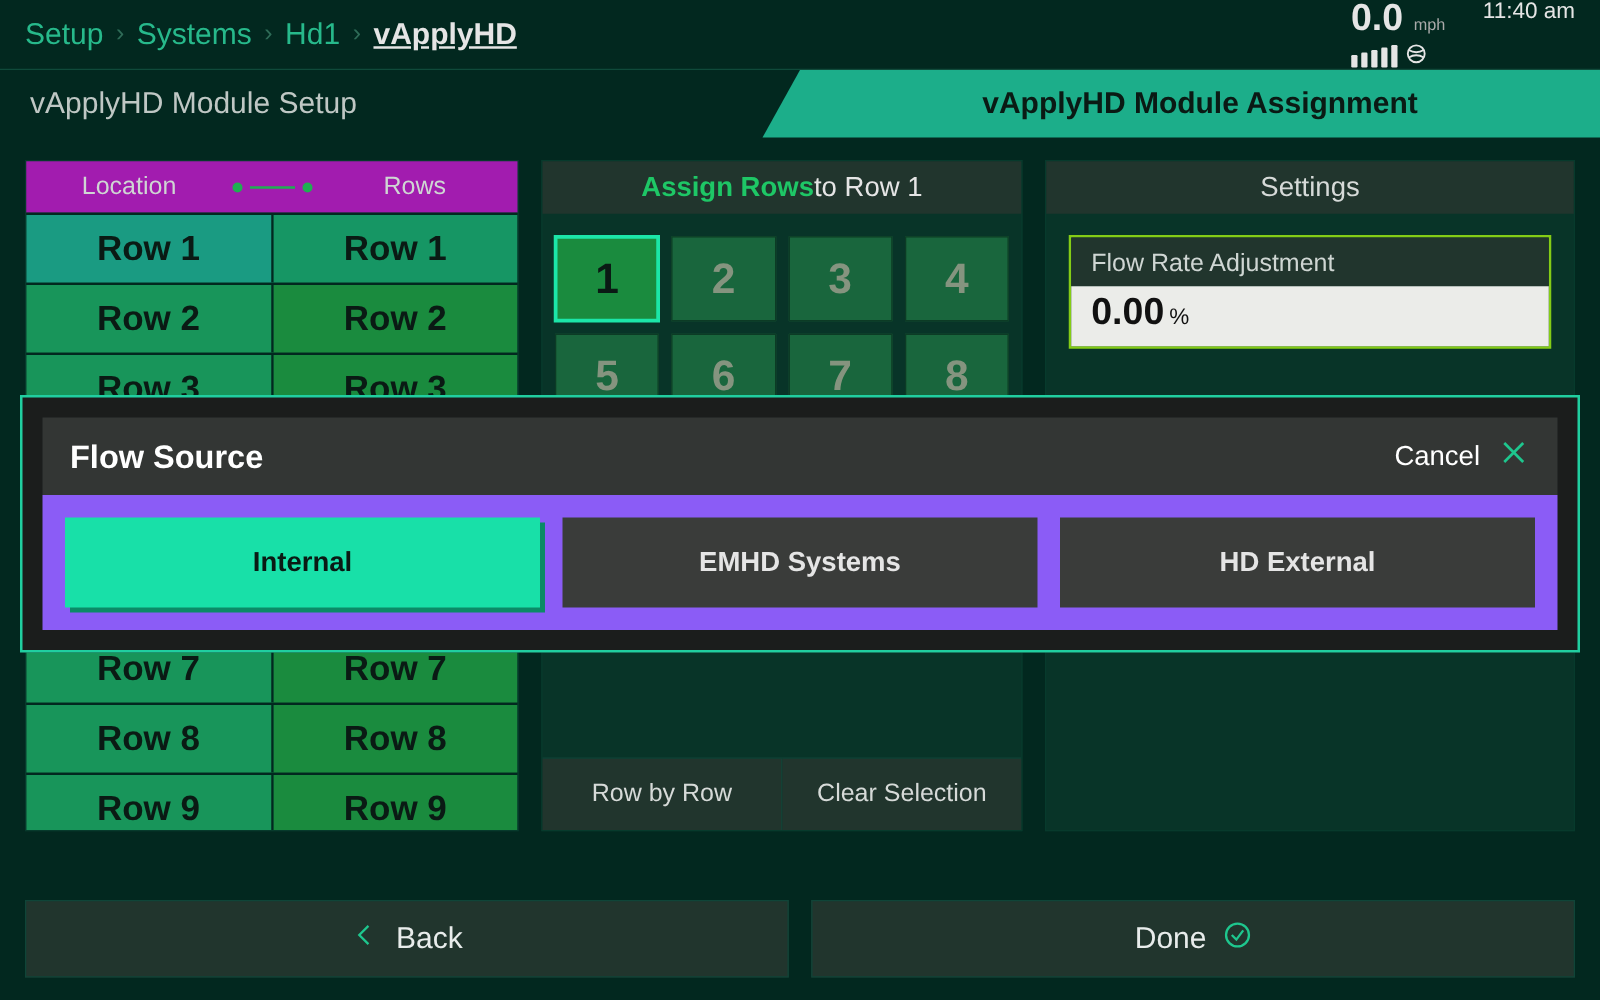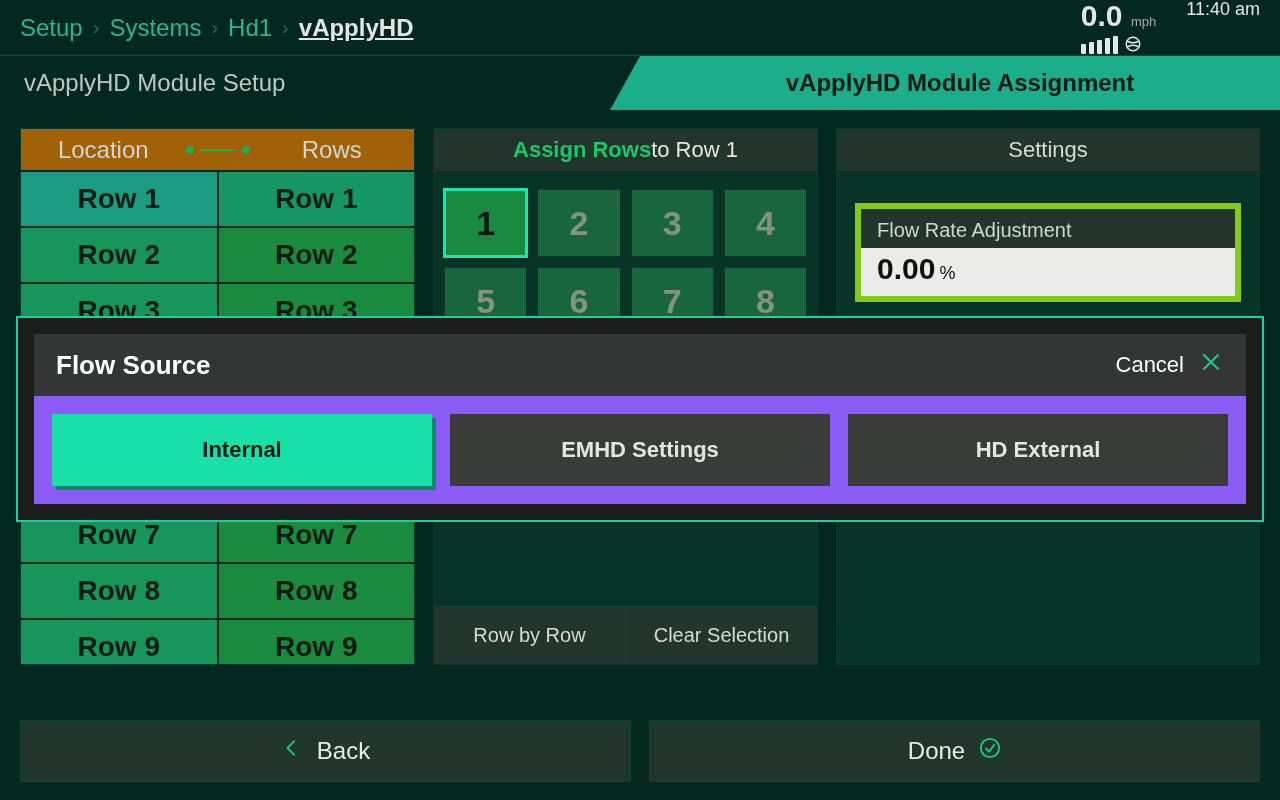--- a/index.html
+++ b/index.html
@@ -35,21 +35,21 @@
 }
 
 
 .main { display: flex; gap: 18px; padding: 18px 20px 0 20px; height: 555px; }
 .panel { background: #083428; border: 1px solid #073a2c; display: flex; flex-direction: column; }
 .panel.left { width: 395px; }
 .panel.mid { width: 385px; }
 .panel.right { flex: 1; }
 
 
-.lefthdr { display: flex; align-items: center; height: 42px; background: #a16207; font-size: 24px; color: #cfd6d3; }
+.lefthdr { display: flex; align-items: center; height: 42px; background: #a21caf; font-size: 20px; color: #cfd6d3; }
 .lefthdr .col { flex: 1; text-align: center; }
 .conn { display: flex; align-items: center; gap: 6px; color: #1fae52; }
 .conn .line { width: 36px; height: 2px; background: #1fae52; position: relative; }
 .conn .dot { width: 8px; height: 8px; border-radius: 50%; background: #1fae52; }
 .rows { overflow: hidden; }
 .rowpair { display: flex; height: 56px; border-top: 2px solid #02281f; }
 .rowpair > div { flex: 1; display:flex; align-items:center; justify-content:center; font-size: 28px; font-weight: bold; color: #0a1a14; border-right: 2px solid #02281f; }
 .rowpair > div:last-child { border-right: none; }
 .rowpair .loc { background: #18955a; }
 .rowpair .rw { background: #1a8b3e; }
@@ -61,21 +61,21 @@
 .midhdr .g { color:#1ec766; font-weight:bold; }
 .numgrid { padding: 18px 10px 8px 10px; display:grid; grid-template-columns: repeat(4, 1fr); gap: 10px; }
 .numcell { height: 68px; display:flex; align-items:center; justify-content:center; font-size: 34px; font-weight:bold; background:#19663d; color:#85947f; border:1px solid #0c3b25; }
 .numcell.active { background:#1a8b3e; color:#0a1a14; outline:3px solid #1ce6a8; outline-offset:-2px; }
 .midbtns { margin-top:auto; display:flex; height:58px; border-top:1px solid #0f4538; }
 .midbtns button { flex:1; background:#21352d; color:#d6dad8; border:none; font-size:20px; border-right:1px solid #0f4538; cursor:pointer; }
 .midbtns button:last-child { border-right:none; }
 
 
 .righthdr { height:42px; display:flex; align-items:center; justify-content:center; background:#21352d; font-size:22px; color:#d6dad8; }
-.setbox { margin:32px 18px 0 18px; border:6px solid #84cc16; }
+.setbox { margin:17px 18px 0 18px; border:2px solid #84cc16; }
 .setlbl { padding:10px 16px 6px 16px; color:#cfd6d3; font-size:20px; background:#21352d; }
 .setval { padding:4px 24px 10px 16px; background:#ebece9; color:#111; font-size:30px; font-weight:bold; }
 .setval .pct { font-size:18px; font-weight:normal; margin-left:4px; }
 
 
 .footer { position:absolute; left:20px; right:20px; bottom:18px; display:flex; gap:18px; }
 .footer button { flex:1; height:62px; background:#21352d; border:1px solid #0f4538; color:#e8eceb; font-size:24px; display:flex; align-items:center; justify-content:center; gap:14px; cursor:pointer; }
 .chev-left svg, .check svg { width:22px; height:22px; }
 
 
@@ -254,18 +254,18 @@
       <span class="x-icon">
         <svg viewBox="0 0 24 24" fill="none" stroke="#1ec78e" stroke-width="2">
               <line x1="5" y1="5" x2="19" y2="19"></line>
               <line x1="19" y1="5" x2="5" y2="19"></line>
             </svg>
       </span>
     </div>
   </div>
   <div class="modalbody" id="modal-options">
         <button class="opt active">Internal</button>
-        <button class="opt inactive">EMHD Settings</button>
+        <button class="opt inactive">EMHD Systems</button>
         <button class="opt inactive">HD External</button>
       </div>
 </div>
 
 </div>
 
 </body></html>

